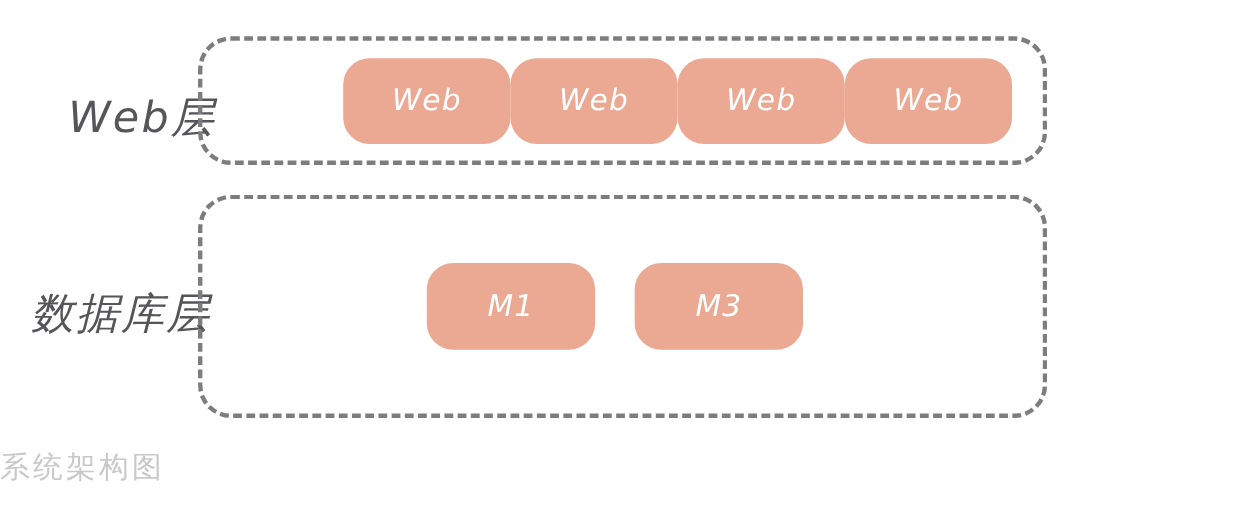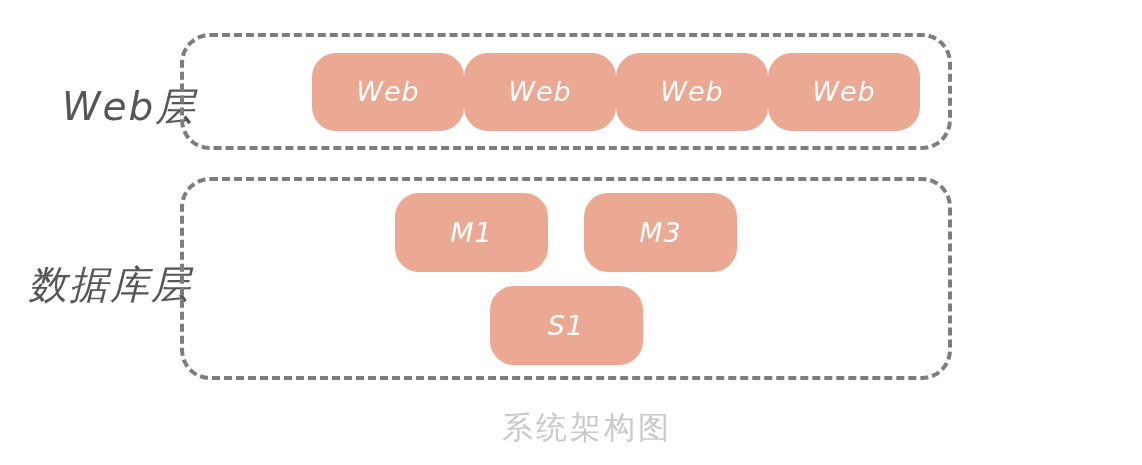--- a/index.html
+++ b/index.html
@@ -49,21 +49,21 @@
     height: 117px;
     display: flex;
     align-items: center;
     justify-content: flex-end;
     padding: 0 28px;
   }
   .db-box {
     top: 177px;
     height: 203px;
     display: flex;
-    flex-direction: column;
+    flex-direction: row;
     align-items: center;
     justify-content: center;
     gap: 14px;
   }
   .db-row {
     display: flex;
     gap: 36px;
   }
 
   
@@ -86,25 +86,23 @@
     width: 153px;
     height: 79px;
   }
 
   
   .caption {
     position: absolute;
     left: 0;
     right: 0;
     top: 407px;
-    text-align: center;
     color: #c9c9c9;
-    font-size: 31px;
+    font-size: 27px;
     letter-spacing: 3px;
-    padding-left: 32px;
   }
 </style>
 </head>
 <body>
 
 <div class="canvas">
 
   <div class="layer-label label-web">Web层</div>
 
   <div class="layer-box web-box">
@@ -127,21 +125,18 @@
   <div class="layer-box db-box">
     <div class="db-row">
       <div class="node node-db">
         <span>M1</span>
       </div>
       <div class="node node-db">
         <span>M3</span>
       </div>
     </div>
     <div class="db-row">
-      <div class="node node-db">
-        <span>S1</span>
-      </div>
     </div>
   </div>
 
   <div class="caption">系统架构图</div>
 
 </div>
 
 </body></html>

